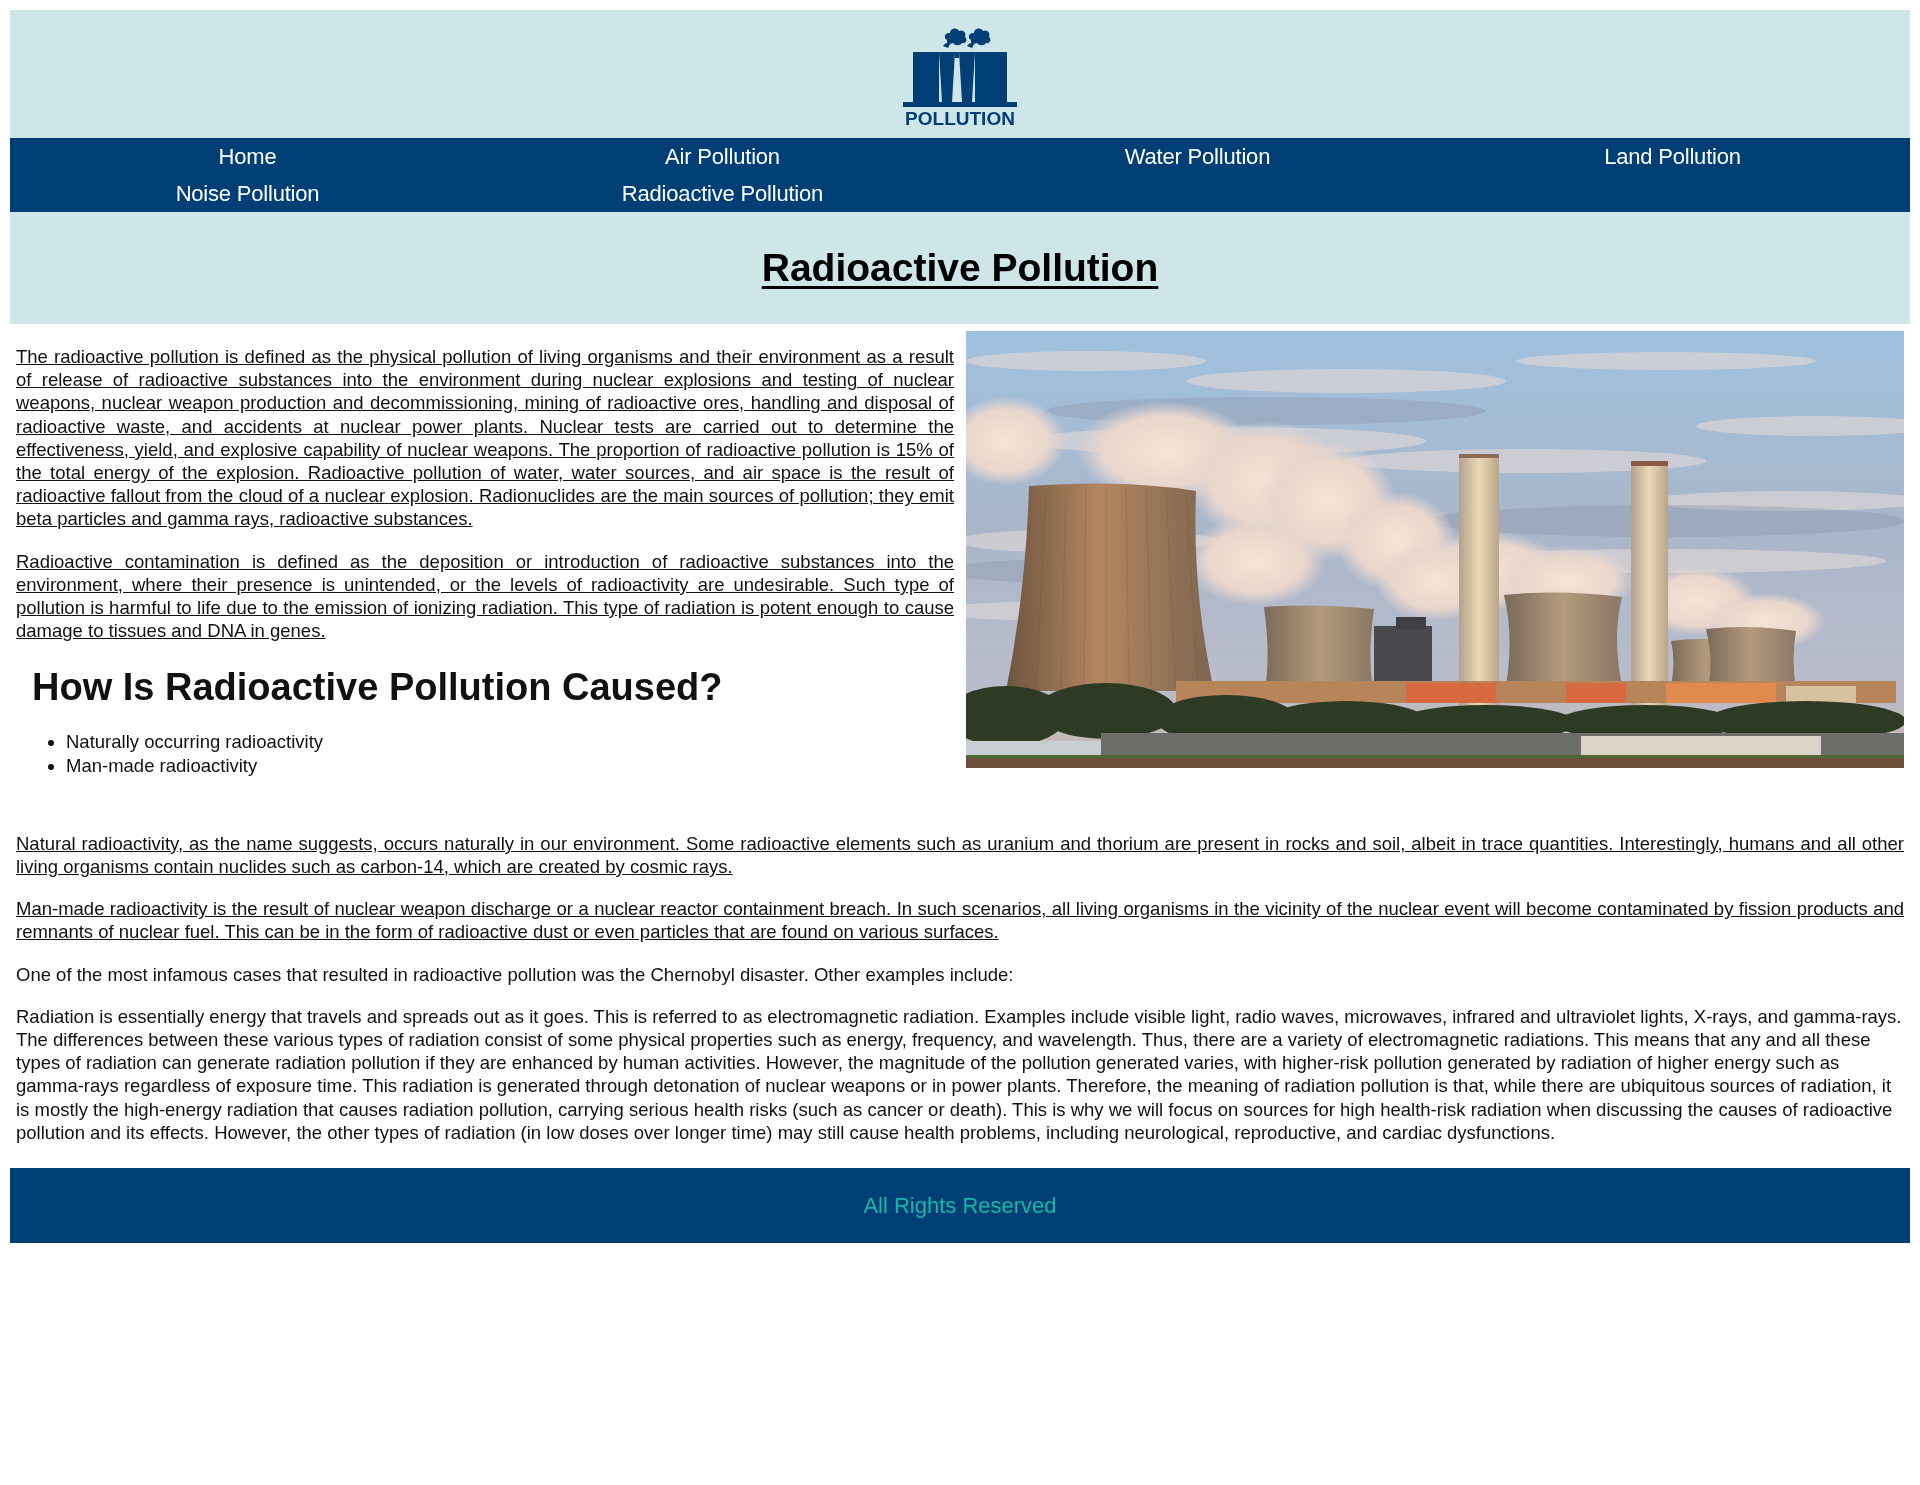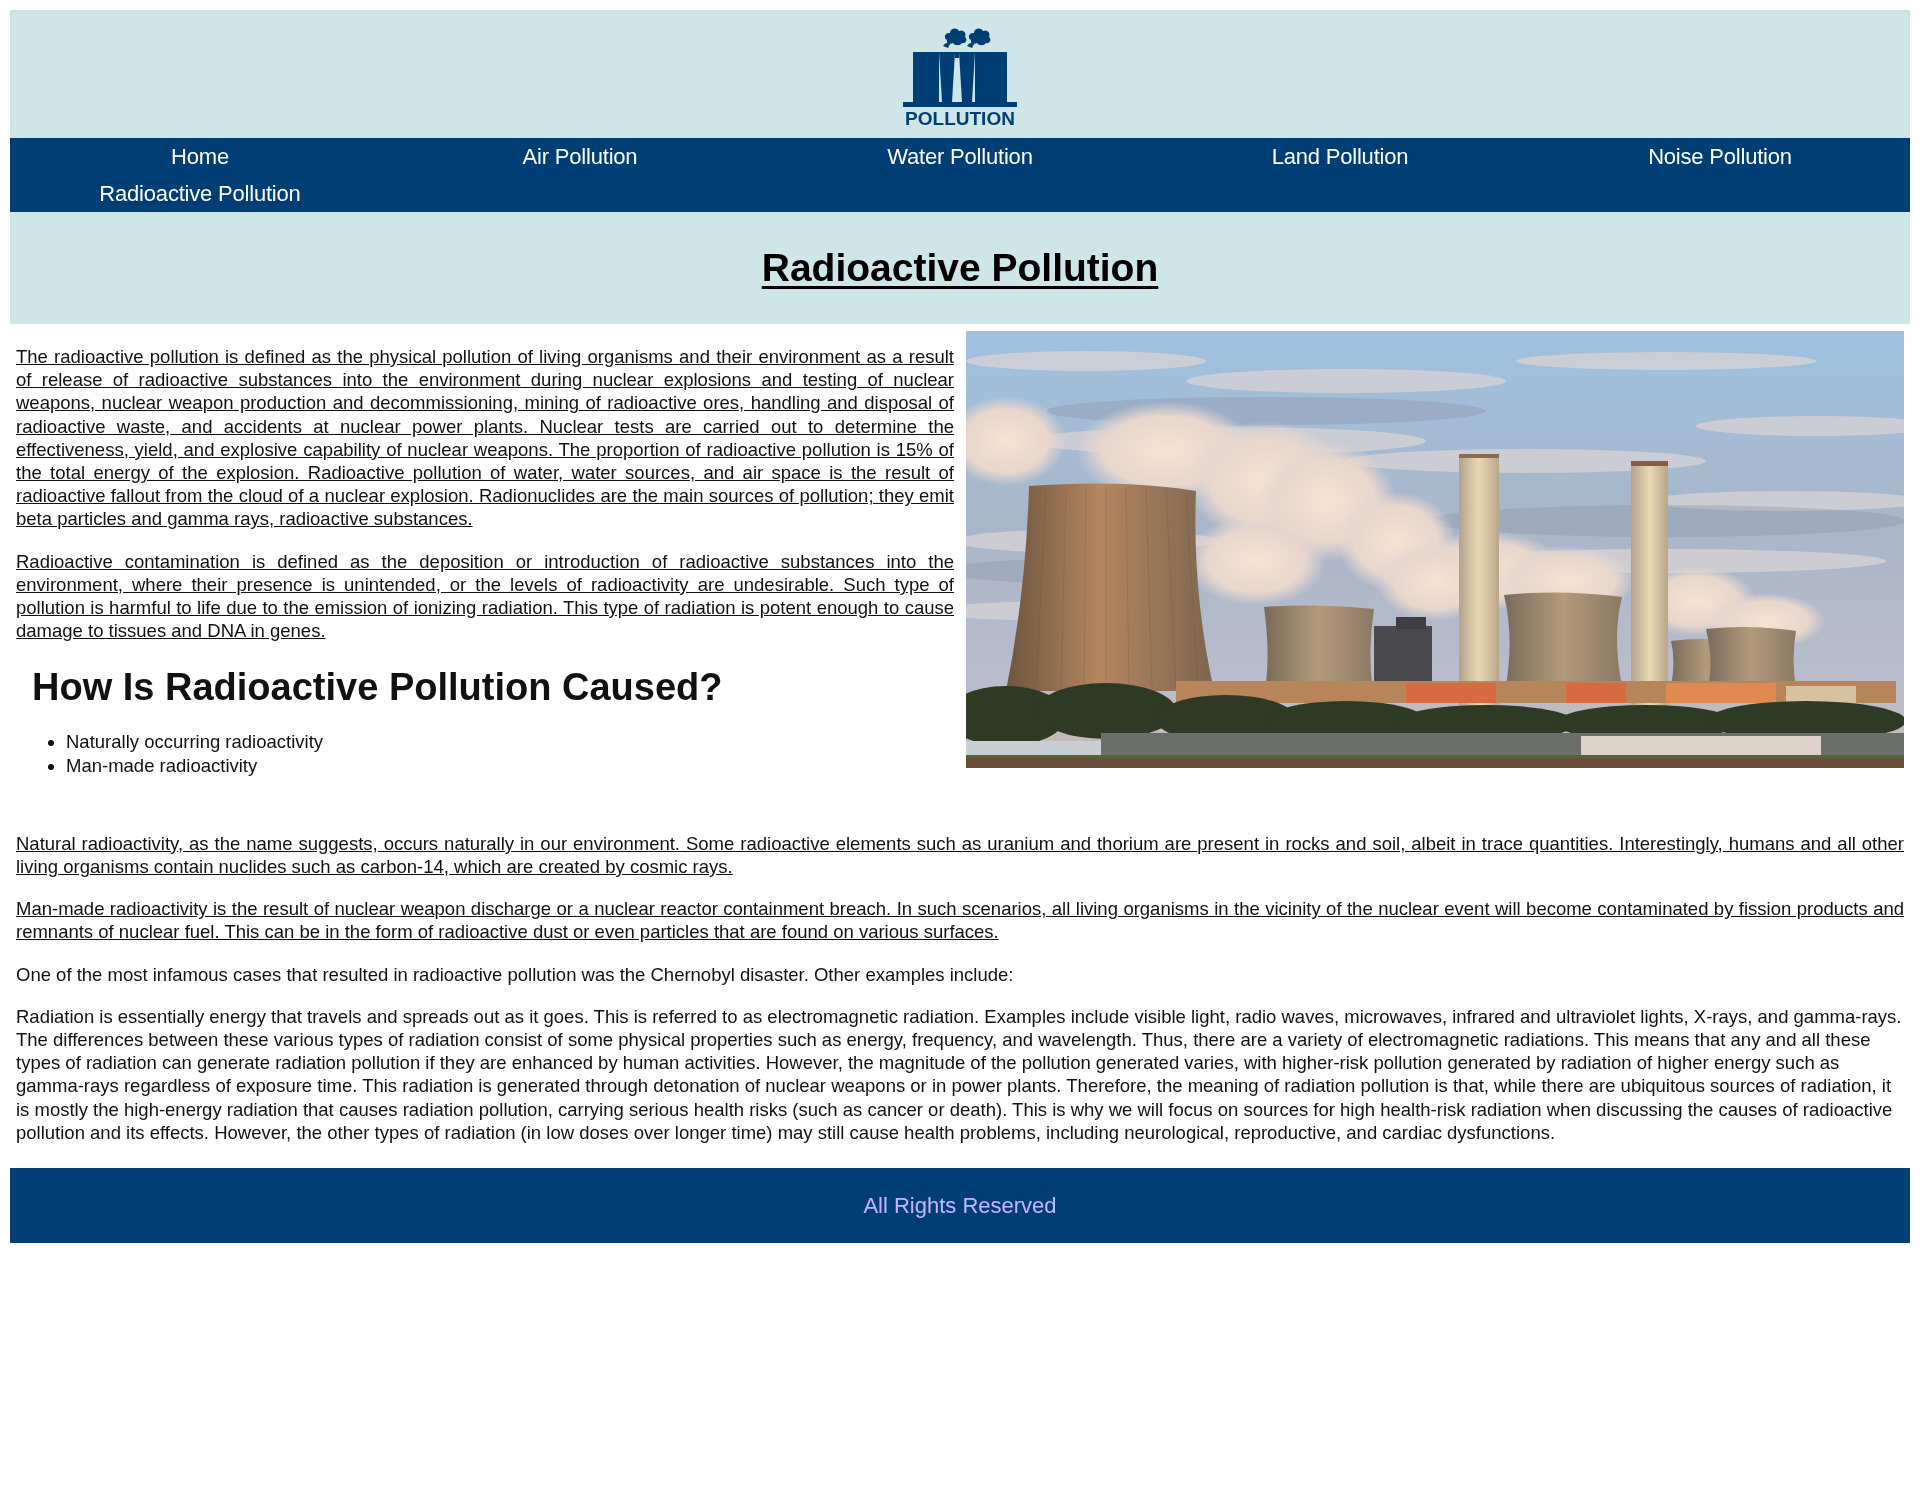--- a/index.html
+++ b/index.html
@@ -15,21 +15,21 @@
       height: 128px;
       display: flex;
       align-items: center;
       justify-content: center;
     }
     .logo { width: 130px; height: 112px; display: block; }
     .nav {
       background: #003f76;
       height: 74px;
       display: grid;
-      grid-template-columns: repeat(5, 1fr);
+      grid-template-columns: repeat(4, 1fr);
       align-items: center;
     }
     .nav a {
       color: #ffffff;
       text-decoration: none;
       text-align: center;
       font-size: 22px;
       letter-spacing: -0.2px;
     }
     .title-band {
@@ -80,21 +80,21 @@
       line-height: 23.2px;
     }
     .clear { clear: both; height: 36px; }
     .footer {
       background: #003f76;
       height: 75px;
       margin-top: 24px;
       display: flex;
       align-items: center;
       justify-content: center;
-      color: #c4b5fd;
+      color: #14b8a6;
       font-size: 22px;
     }
   </style>
 </head>
 <body>
 
 <header class="header">
   <svg class="logo" viewBox="0 0 130 112" xmlns="http://www.w3.org/2000/svg">
 
     <path d="M52 22 c-4 -2 -2 -8 3 -7 c0 -5 7 -6 9 -2 c4 -2 8 2 6 6 c3 2 1 7 -3 6 c-2 3 -7 3 -9 0 c-3 2 -7 0 -6 -3 z" fill="#003f76"></path>

